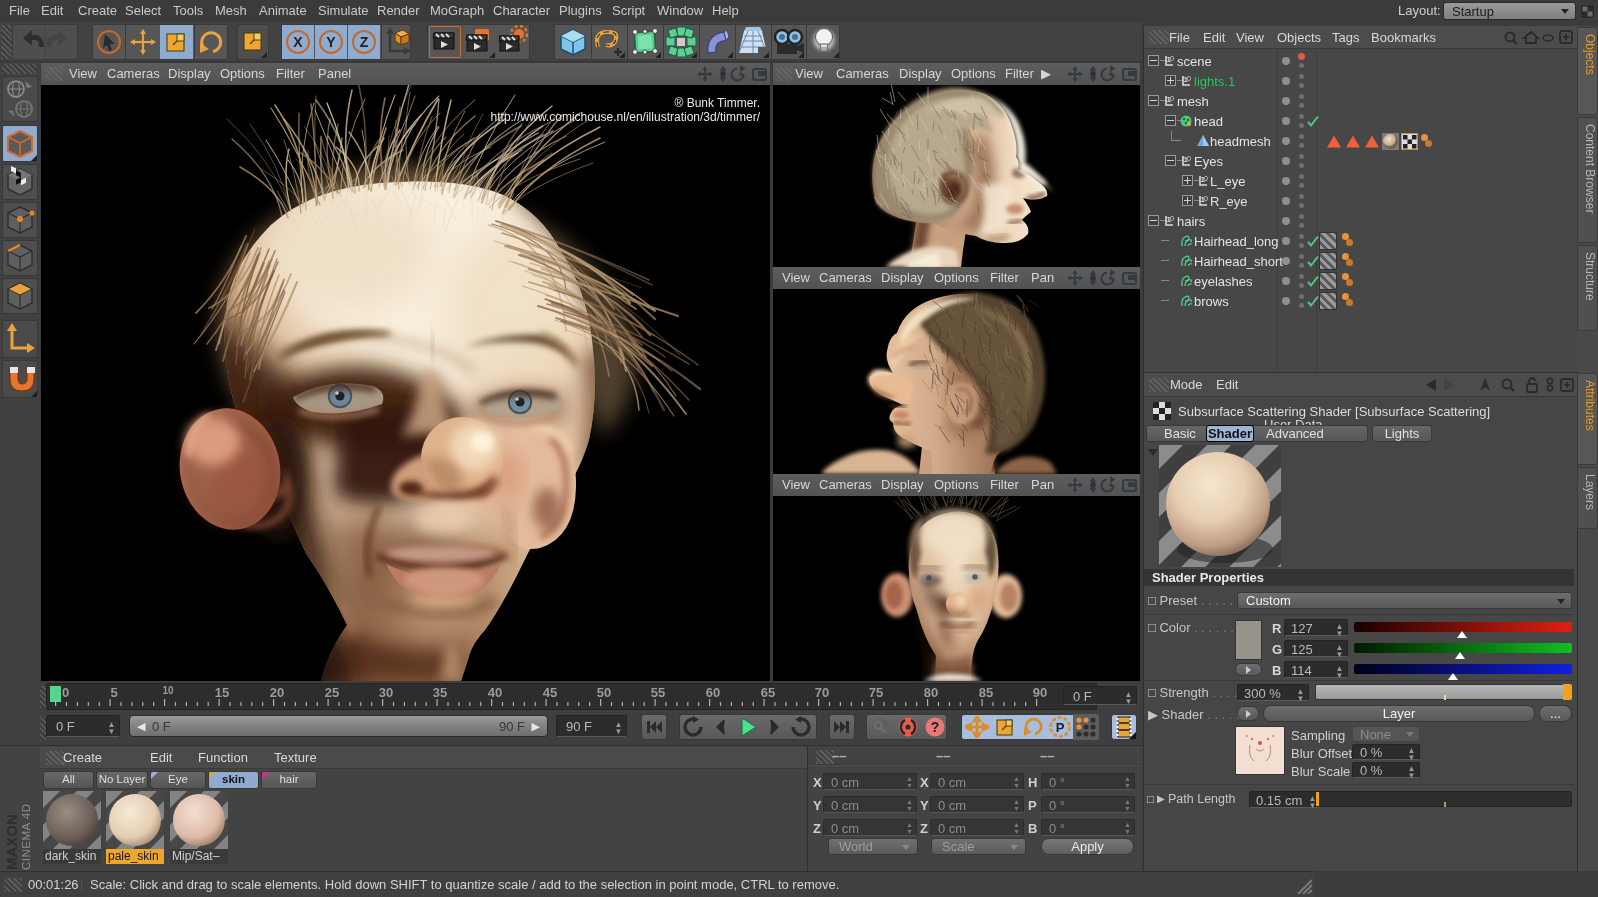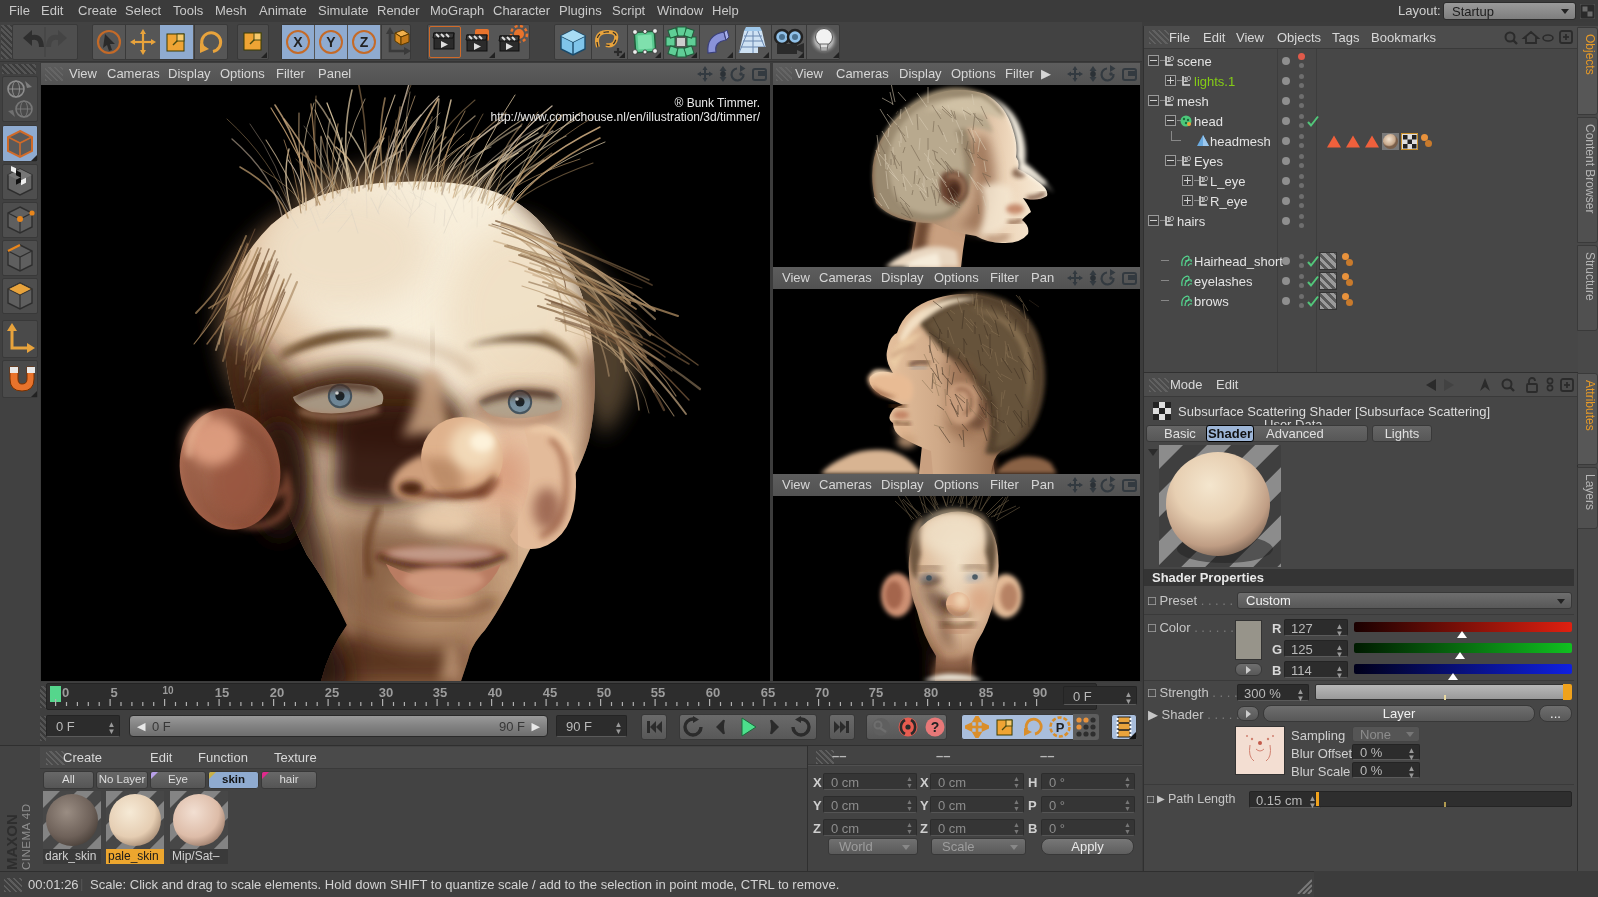--- a/index.html
+++ b/index.html
@@ -1416,21 +1416,21 @@
       <div class="abs" style="left:0;top:22px;width:434px;height:20px;">
       <div class="abs" style="left:21px;top:4px;width:11px;height:11px;background:#3f3f3f;border:1px solid #9a9a9a;"></div>
       <div class="abs" style="left:23px;top:9px;width:7px;height:1px;background:#cfcfcf;"></div>
       <div class="abs" style="left:26px;top:6px;width:1px;height:7px;background:#cfcfcf;"></div>
       <div class="abs" style="left:33px;top:9px;width:5px;height:1px;background:#888;"></div>
       <svg class="abs" style="left:35px;top:3px;" width="14" height="14">
             <path d="M4 2 L4 11 L11 11" stroke="#dcdcdc" stroke-width="1.6" fill="none"></path>
             <text x="4.5" y="8" font-size="8" fill="#dcdcdc" font-family="Liberation Sans" font-weight="bold">1</text>
             <text x="8" y="7" font-size="7" fill="#dcdcdc" font-family="Liberation Sans">0</text>
           </svg>
-      <span class="abs" style="left:50px;top:3px;font-size:13px;color:#84cc16;">lights.1</span>
+      <span class="abs" style="left:50px;top:3px;font-size:13px;color:#22c55e;">lights.1</span>
       <div class="abs" style="left:138px;top:6px;width:8px;height:8px;border-radius:50%;background:#8f8f8f;"></div>
       <div class="abs" style="left:155px;top:3px;width:5px;height:5px;border-radius:50%;background:#6e6e6e;"></div>
       <div class="abs" style="left:155px;top:12px;width:5px;height:5px;border-radius:50%;background:#6e6e6e;"></div>
       </div>
       <div class="abs" style="left:0;top:42px;width:434px;height:20px;">
       <div class="abs" style="left:4px;top:4px;width:11px;height:11px;background:#3f3f3f;border:1px solid #9a9a9a;"></div>
       <div class="abs" style="left:6px;top:9px;width:7px;height:1px;background:#cfcfcf;"></div>
       <div class="abs" style="left:16px;top:9px;width:5px;height:1px;background:#888;"></div>
       <svg class="abs" style="left:18px;top:3px;" width="14" height="14">
             <path d="M4 2 L4 11 L11 11" stroke="#dcdcdc" stroke-width="1.6" fill="none"></path>
@@ -1556,20 +1556,40 @@
       <div class="abs" style="left:16px;top:9px;width:5px;height:1px;background:#888;"></div>
       <svg class="abs" style="left:18px;top:3px;" width="14" height="14">
             <path d="M4 2 L4 11 L11 11" stroke="#dcdcdc" stroke-width="1.6" fill="none"></path>
             <text x="4.5" y="8" font-size="8" fill="#dcdcdc" font-family="Liberation Sans" font-weight="bold">1</text>
             <text x="8" y="7" font-size="7" fill="#dcdcdc" font-family="Liberation Sans">0</text>
           </svg>
       <span class="abs" style="left:33px;top:3px;font-size:13px;color:#e3e3e3;">hairs</span>
       <div class="abs" style="left:138px;top:6px;width:8px;height:8px;border-radius:50%;background:#8f8f8f;"></div>
       <div class="abs" style="left:155px;top:3px;width:5px;height:5px;border-radius:50%;background:#6e6e6e;"></div>
       <div class="abs" style="left:155px;top:12px;width:5px;height:5px;border-radius:50%;background:#6e6e6e;"></div>
+      </div>
+      <div class="abs" style="left:0;top:182px;width:434px;height:20px;">
+      <div class="abs" style="left:17px;top:9px;width:8px;height:1px;background:#888;"></div>
+      <svg class="abs" style="left:35px;top:3px;" width="14" height="14">
+            <g stroke="#55d890" stroke-width="1.2" fill="none">
+              <path d="M3 12 Q2 5 6 3 Q10 1 10 4 Q10 7 6 7"></path>
+              <path d="M6 12 Q6 7 10 6 Q13 5 12 8"></path>
+              <path d="M9 12 Q10 9 13 10"></path>
+            </g>
+          </svg>
+      <span class="abs" style="left:50px;top:3px;font-size:13px;color:#e3e3e3;">Hairhead_long</span>
+      <div class="abs" style="left:138px;top:6px;width:8px;height:8px;border-radius:50%;background:#8f8f8f;"></div>
+      <div class="abs" style="left:155px;top:3px;width:5px;height:5px;border-radius:50%;background:#6e6e6e;"></div>
+      <div class="abs" style="left:155px;top:12px;width:5px;height:5px;border-radius:50%;background:#6e6e6e;"></div>
+      <svg class="abs" style="left:162px;top:3px;" width="14" height="14">
+            <path d="M2 8 L5 11.5 L12 2.5" stroke="#52c77a" stroke-width="2" fill="none"></path>
+          </svg>
+      <div class="abs" style="left:175px;top:1px;width:18px;height:18px;background:repeating-linear-gradient(45deg,#9a9a9a 0 3px,#5a5a5a 3px 6px);border:1px solid #333;"></div>
+      <div class="abs" style="left:198px;top:2px;width:7px;height:7px;border-radius:50%;background:#e8923c;"></div>
+      <div class="abs" style="left:202px;top:8px;width:7px;height:7px;border-radius:50%;background:#c87a2c;"></div>
       </div>
       <div class="abs" style="left:0;top:202px;width:434px;height:20px;">
       <div class="abs" style="left:17px;top:9px;width:8px;height:1px;background:#888;"></div>
       <svg class="abs" style="left:35px;top:3px;" width="14" height="14">
             <g stroke="#55d890" stroke-width="1.2" fill="none">
               <path d="M3 12 Q2 5 6 3 Q10 1 10 4 Q10 7 6 7"></path>
               <path d="M6 12 Q6 7 10 6 Q13 5 12 8"></path>
               <path d="M9 12 Q10 9 13 10"></path>
             </g>
           </svg>

